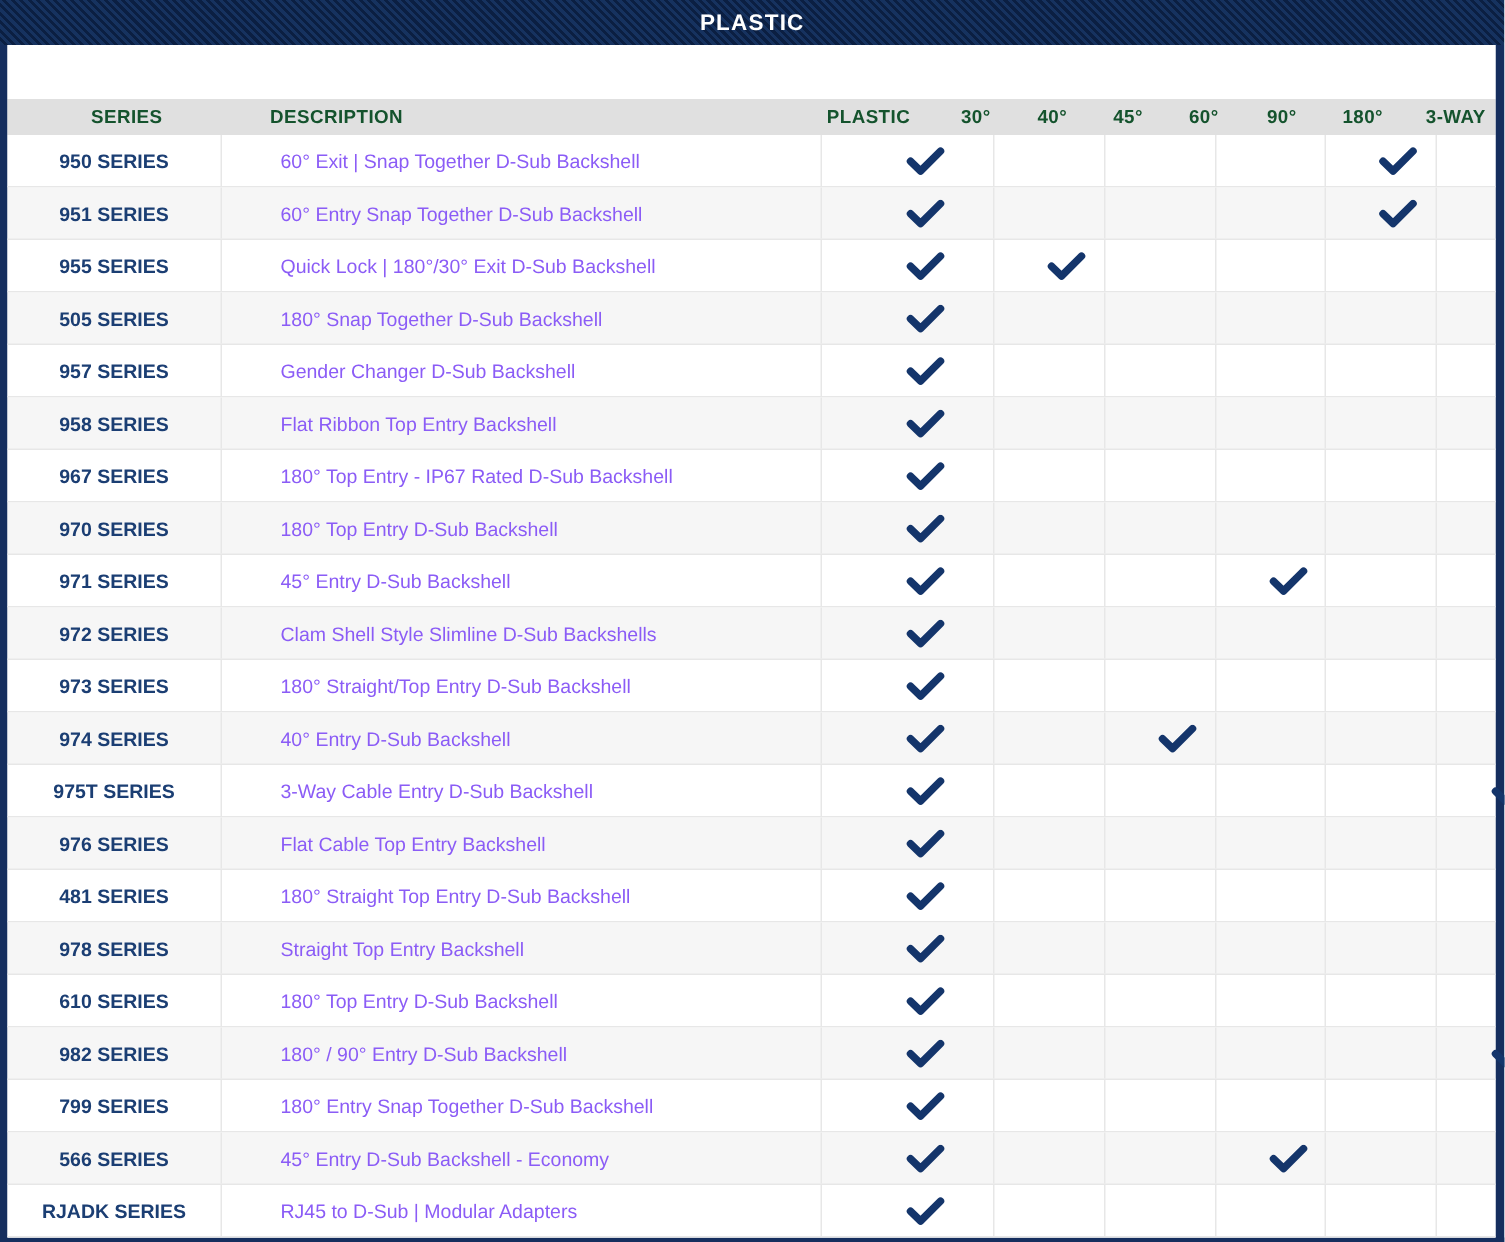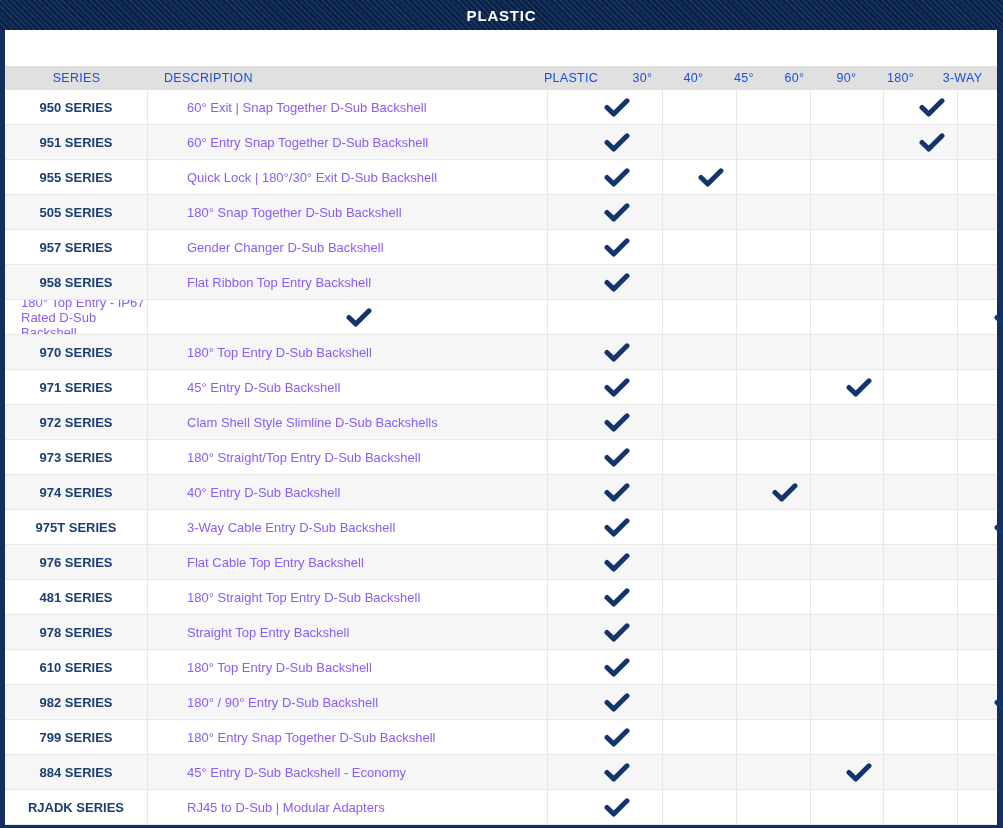--- a/index.html
+++ b/index.html
@@ -37,22 +37,23 @@
     width: 992px;
   }
 
   
   .head-row {
     background: #e0e0e0;
     height: 24px;
   }
   .head-cell {
     display: flex; align-items: center; justify-content: center;
-    font-size: 12.5px; font-weight: 400; color: #1d4ed8;
+    font-size: 12.5px; font-weight: 700; color: #14532d;
     letter-spacing: 0.3px;
+    margin-left: 16px;
   }
   .head-cell.desc { justify-content: flex-start; padding-left: 16px; }
 
   
   .data-row { height: 35px; border-bottom: 1px solid #e7e7e7; background: #ffffff; gap: 23px; }
   .data-row.alt { background: #f6f6f6; }
   .cell {
     display: flex; align-items: center; justify-content: center;
     border-right: 1px solid #e7e7e7;
     overflow: hidden;
@@ -240,20 +241,21 @@
           <div class="cell">
             <span class="check-icon">
               <svg width="26" height="19" viewBox="0 0 26 19" xmlns="http://www.w3.org/2000/svg">
                 <path d="M3 9.5 L9.7 16 L23 2.8" fill="none" stroke="#14356b" stroke-width="5" stroke-linecap="round" stroke-linejoin="round"></path>
               </svg>
             </span>
           </div>
           <div class="cell"></div>
         </div>
         <div class="grid-row data-row">
+          <div class="cell series-cell">967 SERIES</div>
           <div class="cell desc-cell">180° Top Entry - IP67 Rated D-Sub Backshell</div>
           <div class="cell">
             <span class="check-icon">
               <svg width="26" height="19" viewBox="0 0 26 19" xmlns="http://www.w3.org/2000/svg">
                 <path d="M3 9.5 L9.7 16 L23 2.8" fill="none" stroke="#14356b" stroke-width="5" stroke-linecap="round" stroke-linejoin="round"></path>
               </svg>
             </span>
           </div>
           <div class="cell"></div>
           <div class="cell"></div>
@@ -563,21 +565,21 @@
           </div>
           <div class="cell"></div>
           <div class="cell"></div>
           <div class="cell"></div>
           <div class="cell"></div>
           <div class="cell"></div>
           <div class="cell"></div>
           <div class="cell"></div>
         </div>
         <div class="grid-row data-row alt">
-          <div class="cell series-cell">884 SERIES</div>
+          <div class="cell series-cell">566 SERIES</div>
           <div class="cell desc-cell">45° Entry D-Sub Backshell - Economy</div>
           <div class="cell">
             <span class="check-icon">
               <svg width="26" height="19" viewBox="0 0 26 19" xmlns="http://www.w3.org/2000/svg">
                 <path d="M3 9.5 L9.7 16 L23 2.8" fill="none" stroke="#14356b" stroke-width="5" stroke-linecap="round" stroke-linejoin="round"></path>
               </svg>
             </span>
           </div>
           <div class="cell"></div>
           <div class="cell"></div>

